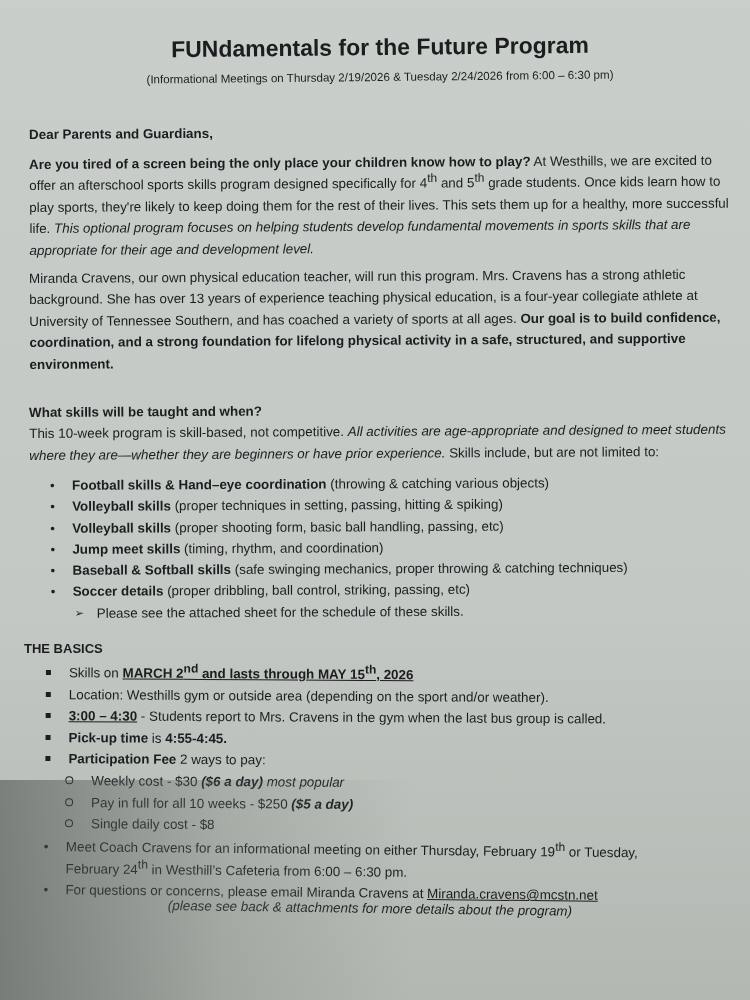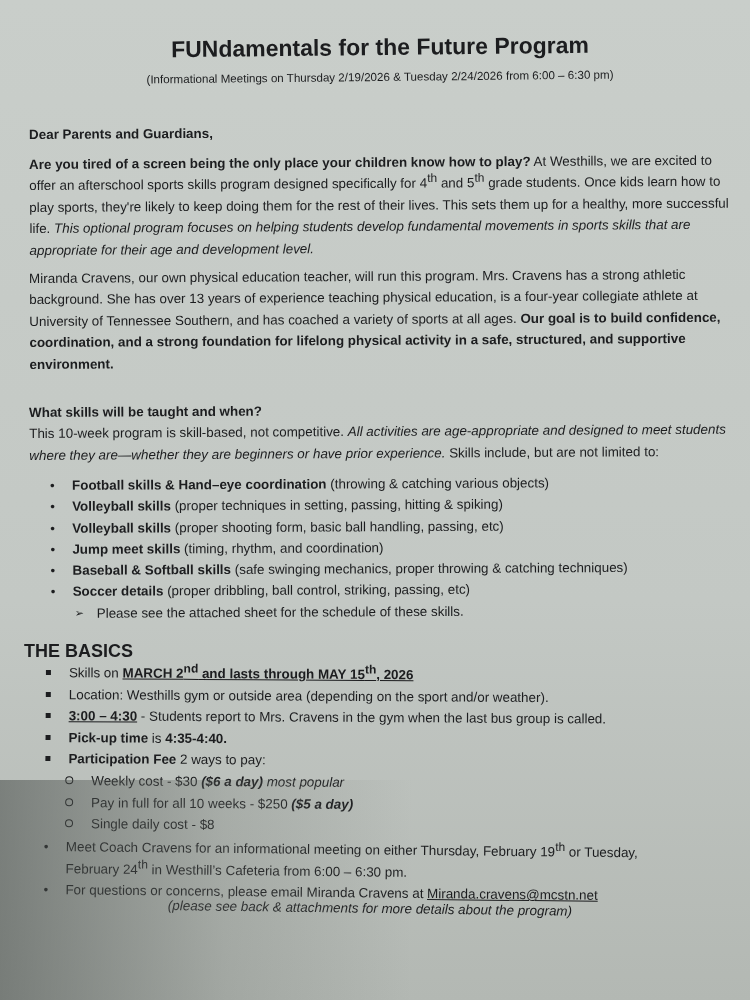--- a/index.html
+++ b/index.html
@@ -33,21 +33,21 @@
   b, .b { font-weight: bold; }
   i, .i { font-style: italic; }
   sup { font-size: 12px; line-height: 0; }
   u { text-decoration: underline; }
   ul { margin: 0; padding: 0; list-style: none; }
   .skills { position: absolute; left: 48px; top: 475px; font-size: 13.4px; line-height: 21.3px; transform: rotate(-0.3deg); transform-origin: left top; }
   .skills li { position: relative; padding-left: 24px; }
   .skills li .dot { position: absolute; left: 2px; top: 0; }
   .arrow { position: relative; padding-left: 48px !important; }
   .arrow .arr { position: absolute; left: 26px; top: 0; font-size: 11px; }
-  .basics-h { position: absolute; left: 24px; top: 641px; font-size: 18px; font-weight: bold; }
+  .basics-h { position: absolute; left: 24px; top: 641px; font-size: 13px; font-weight: bold; }
   .basics { position: absolute; left: 44px; top: 662px; font-size: 13.4px; line-height: 21.6px; transform: rotate(0.35deg); transform-origin: left top; }
   .basics li { position: relative; padding-left: 25px; }
   .basics li .sq { position: absolute; left: 2px; top: 8px; width: 5px; height: 5px; background: #1c1d1f; }
   .fees li { padding-left: 48px !important; }
   .fees li .circ { position: absolute; left: 22px; top: 6px; width: 6px; height: 6px; border: 1.2px solid #1c1d1f; border-radius: 50%; }
   .tail { position: absolute; left: 44px; top: 836px; font-size: 13.4px; line-height: 21.6px; transform: rotate(0.6deg); transform-origin: left top; }
   .tail li { position: relative; padding-left: 22px; }
   .tail li .dot { position: absolute; left: 0; top: 0; }
   .note { position: absolute; left: 168px; top: 898px; font-size: 13.4px; font-style: italic; transform: rotate(0.8deg); transform-origin: left top; }
   a.email { color: #1c1d1f; text-decoration: underline; }
@@ -83,21 +83,21 @@
     <li><span class="dot">•</span><b>Soccer details</b><span> (proper dribbling, ball control, striking, passing, etc)</span></li>
     <li class="arrow"><span class="arr">➢</span><span>Please see the attached sheet for the schedule of these skills.</span></li>
   </ul>
 
   <div class="basics-h">THE BASICS</div>
 
   <ul class="basics">
     <li><span class="sq"></span><span>Skills on </span><u class="b"><span>MARCH 2</span><sup>nd</sup><span> and lasts through MAY 15</span><sup>th</sup><span>, 2026</span></u></li>
     <li><span class="sq"></span><span>Location: Westhills gym or outside area (depending on the sport and/or weather).</span></li>
     <li><span class="sq"></span><u class="b">3:00 – 4:30</u><span> - Students report to Mrs. Cravens in the gym when the last bus group is called.</span></li>
-    <li><span class="sq"></span><b>Pick-up time</b><span> is </span><b>4:35-4:40.</b></li>
+    <li><span class="sq"></span><b>Pick-up time</b><span> is </span><b>4:55-4:45.</b></li>
     <li><span class="sq"></span><b>Participation Fee</b><span> 2 ways to pay:</span></li>
     <li style="padding-left:0">
       <ul class="fees">
         <li><span class="circ"></span><span>Weekly cost - $30 </span><b><i>($6 a day)</i></b><i> most popular</i></li>
         <li><span class="circ"></span><span>Pay in full for all 10 weeks - $250 </span><b><i>($5 a day)</i></b></li>
         <li><span class="circ"></span><span>Single daily cost - $8</span></li>
       </ul>
     </li>
   </ul>
 

